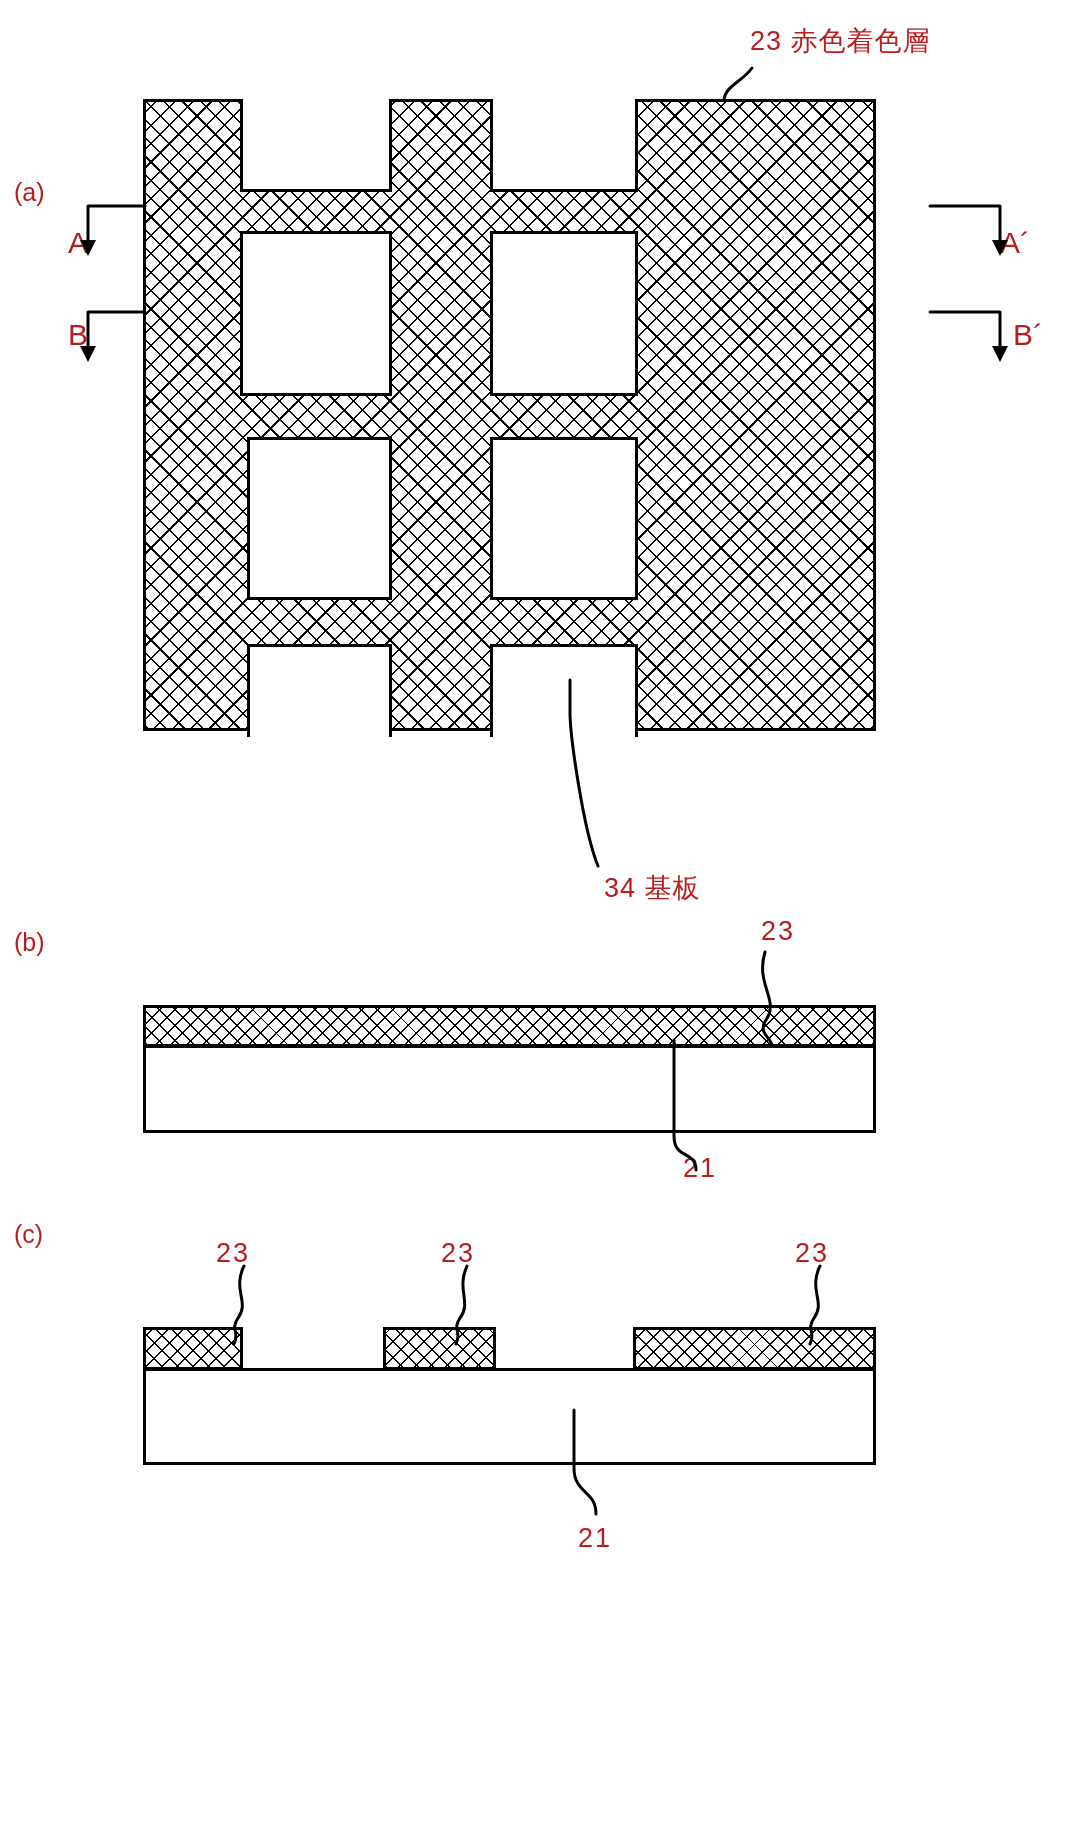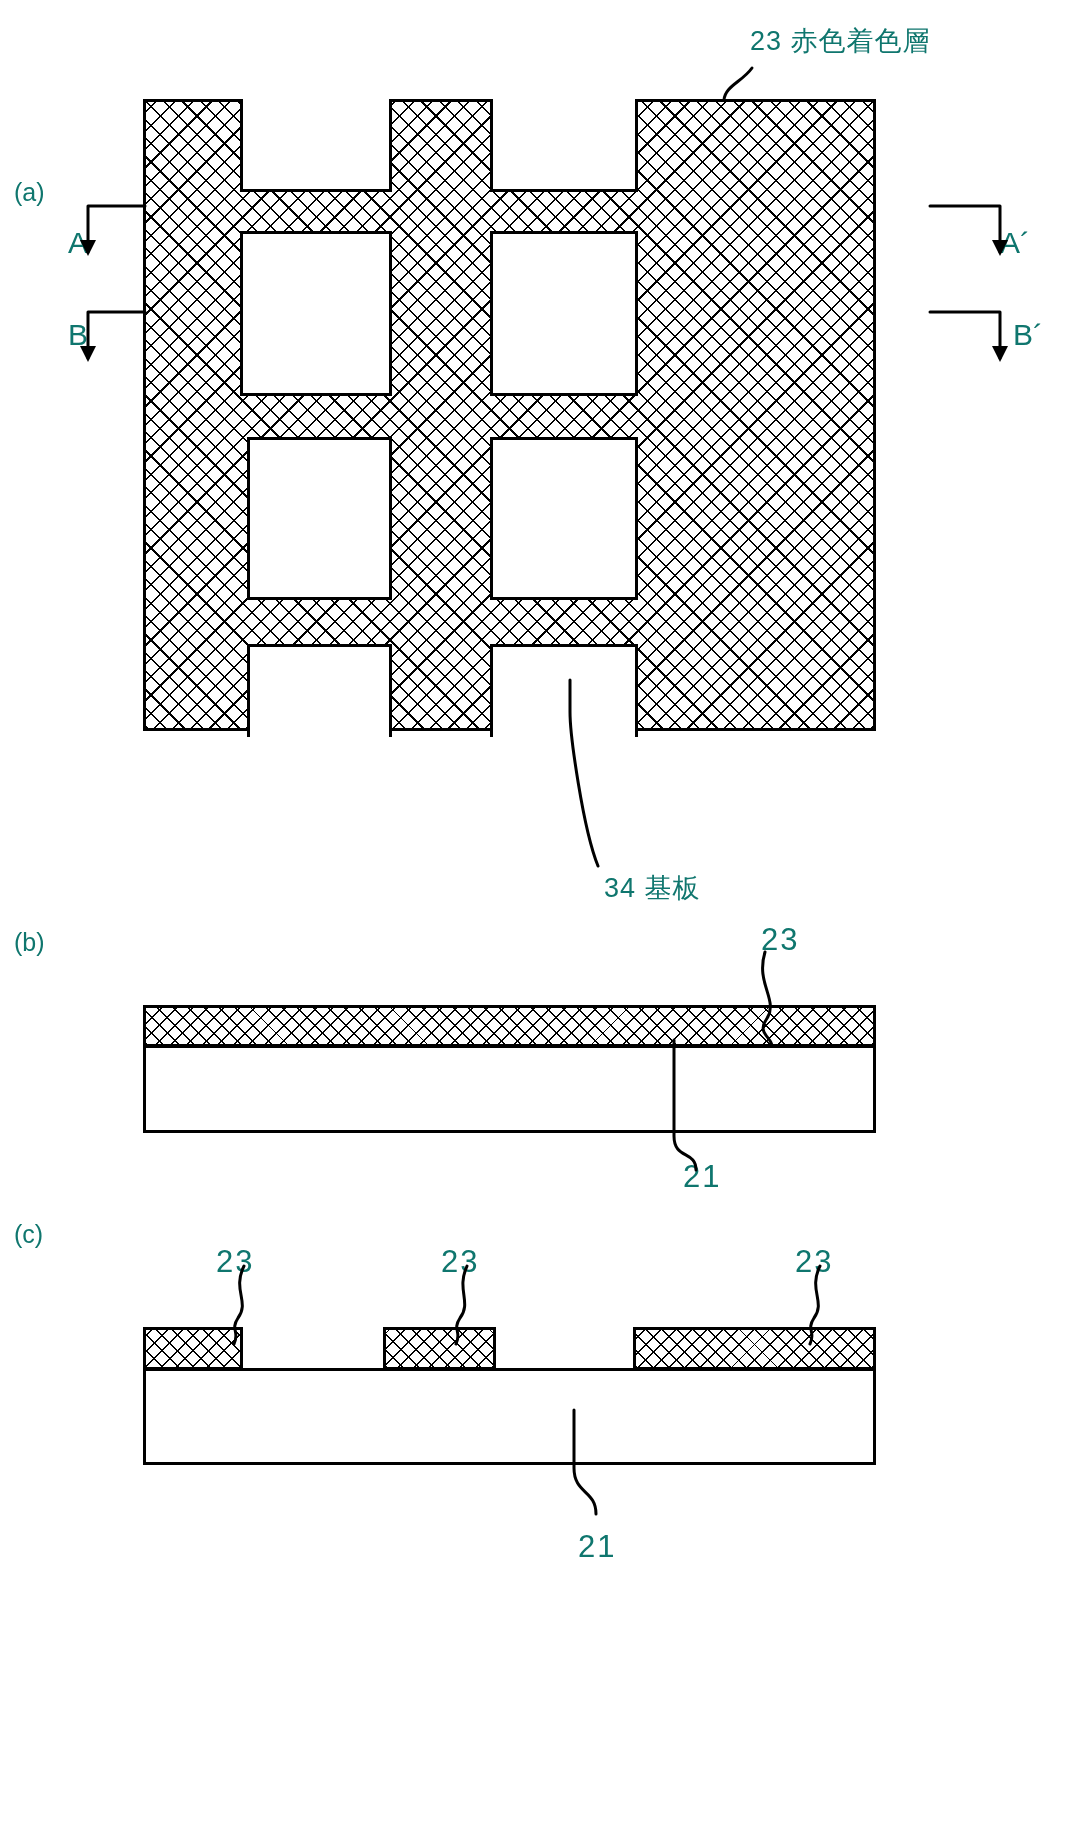--- a/index.html
+++ b/index.html
@@ -17,31 +17,30 @@
     width: 1087px;
     height: 1827px;
     background: #ffffff;
     overflow: hidden;
   }
 
   
   .txt {
     position: absolute;
     white-space: nowrap;
-    color: #0f766e;
+    color: #b91c1c;
     line-height: 1;
   }
   .fig-label {
     font-size: 25px;
     letter-spacing: 0px;
   }
   .ref-num {
-    font-size: 31px;
+    font-size: 27px;
     letter-spacing: 2px;
-    margin-top: 6px;
   }
   .ref-cjk {
     font-size: 27px;
     letter-spacing: 1px;
   }
   .section-letter {
     font-size: 30px;
     font-weight: normal;
   }
 

